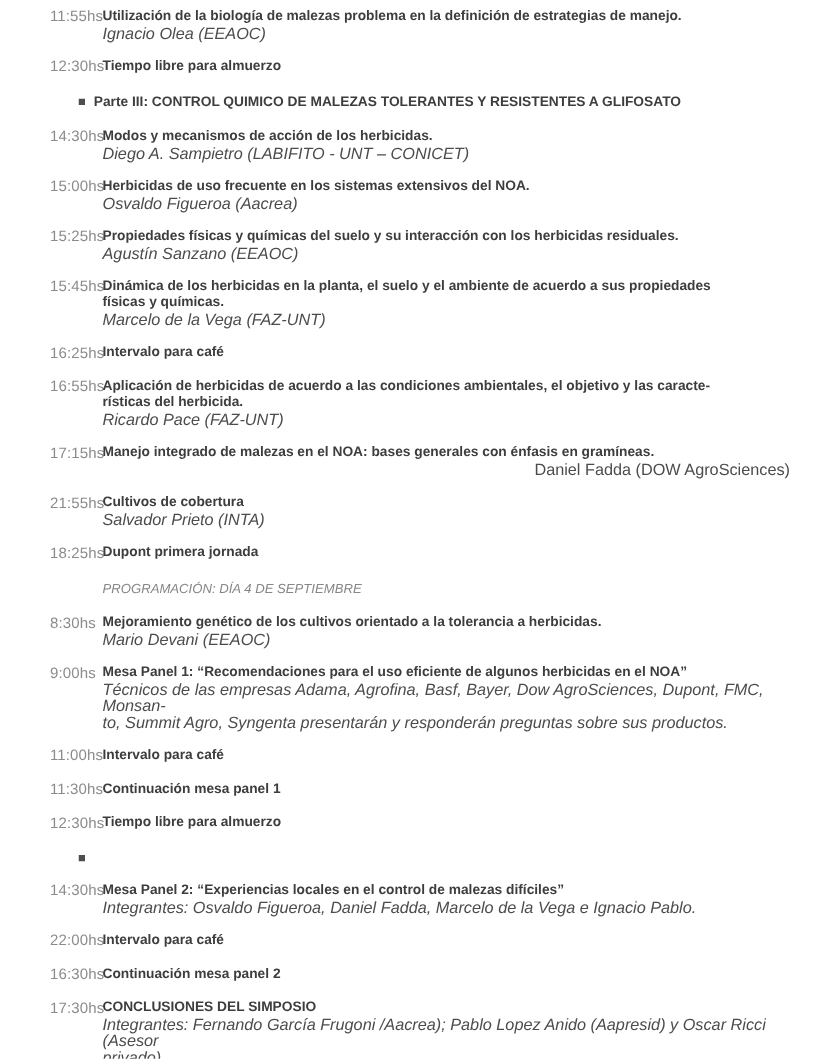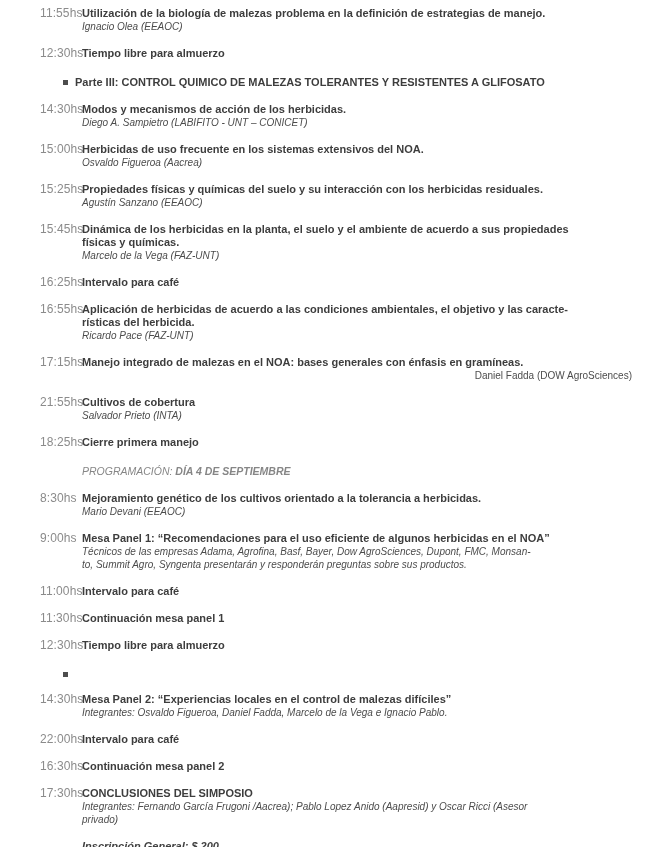--- a/index.html
+++ b/index.html
@@ -34,21 +34,21 @@
   }
   .title {
     display: block;
     font-size: 11px;
     font-weight: bold;
     color: #3d3d3d;
     white-space: pre-line;
   }
   .speaker {
     display: block;
-    font-size: 10px;
+    font-size: 13px;
     font-style: italic;
     color: #4c4c4c;
     white-space: pre-line;
   }
   .speaker.upright { font-style: normal; text-align: right; }
   
   .entry.section .content { margin-left: -19px; }
   .entry.section .title { display: inline; text-align: right; }
   .bullet {
     display: inline-block;
@@ -57,21 +57,21 @@
     background: #4d4d4d;
     margin-right: 7px;
     vertical-align: 1px;
   }
   
   .program-line {
     font-size: 10.5px;
     font-style: italic;
     color: #868686;
   }
-  .program-day { font-weight: bold; }
+  .program-day { font-weight: normal; }
   
   .entry.note .title {
     font-style: italic;
     color: #3f3f3f;
   }
 </style>
 </head>
 <body>
 
 <div class="schedule">
@@ -170,21 +170,21 @@
     <div class="content">
       <span class="title">Cultivos de cobertura</span>
       <span class="speaker">Salvador Prieto (INTA)</span>
 
     </div>
   </div>
 
   <div class="entry session">
     <div class="time">18:25hs</div>
     <div class="content">
-      <span class="title">Cierre primera manejo</span>
+      <span class="title">Dupont primera jornada</span>
 
     </div>
   </div>
 
   <div class="entry program">
     <div class="time"></div>
     <div class="content">
       
       
       <span class="program-line"><span class="program-prefix">PROGRAMACIÓN: </span><span class="program-day">DÍA 4 DE SEPTIEMBRE</span></span>

